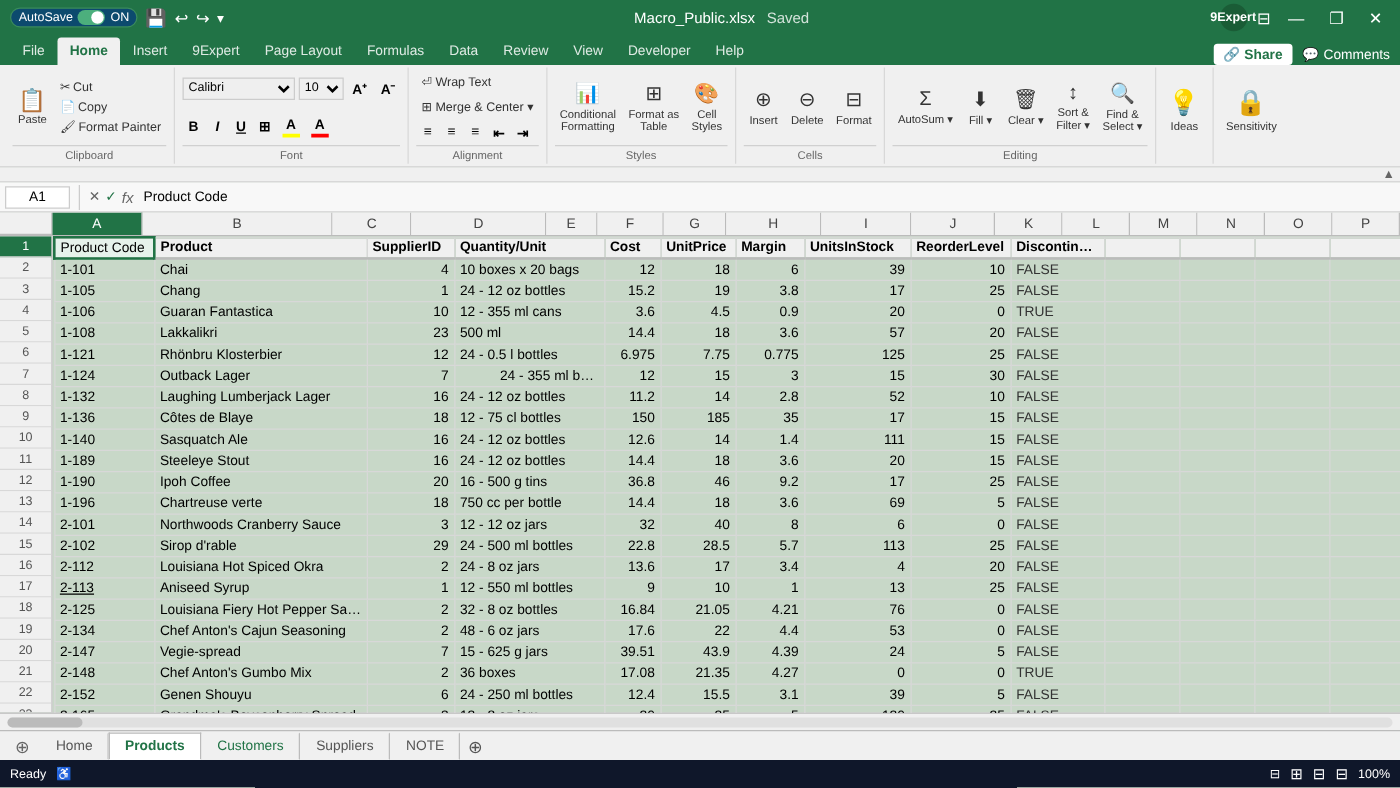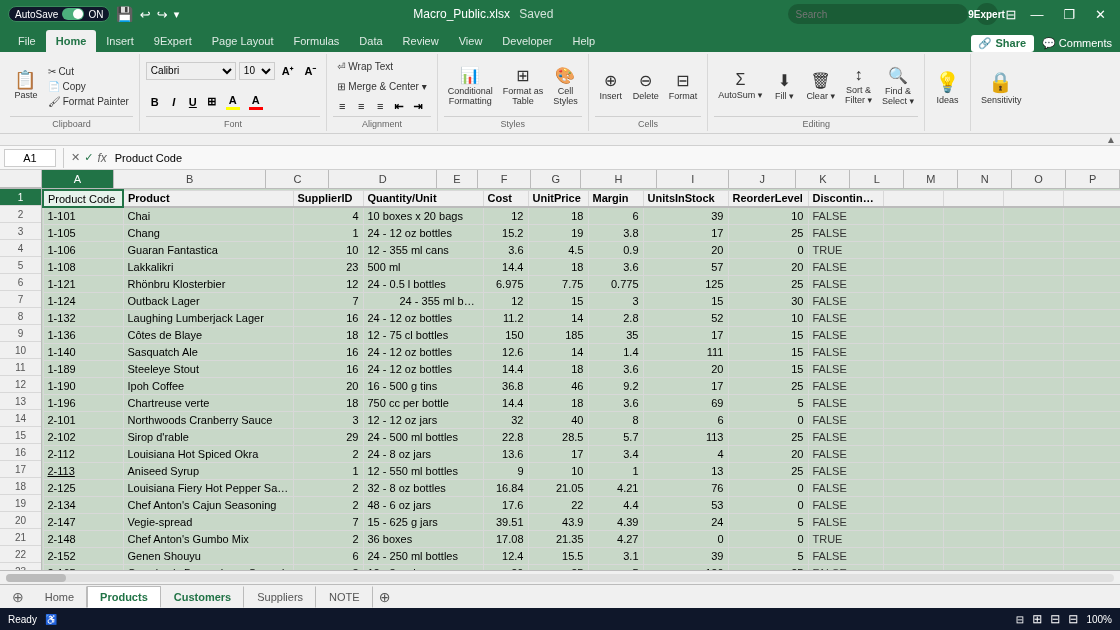--- a/index.html
+++ b/index.html
@@ -11,21 +11,21 @@
       background: #217346;
       display: flex;
       align-items: center;
       justify-content: space-between;
       padding: 0 8px;
       color: white;
     }
     #titlebar-left { display: flex; align-items: center; gap: 6px; font-size: 11px; }
     #titlebar-center { font-size: 12px; font-weight: 400; }
     #titlebar-right { display: flex; align-items: center; gap: 8px; }
-    .autosave-badge { background: #0f172a; border: 1px solid #3a8a5c; border-radius: 10px; padding: 1px 6px; font-size: 10px; display: flex; align-items: center; gap: 4px; }
+    .autosave-badge { background: #0c4a6e; border: 1px solid #3a8a5c; border-radius: 10px; padding: 1px 6px; font-size: 10px; display: flex; align-items: center; gap: 4px; }
     .autosave-toggle { background: #4caf7d; border-radius: 7px; width: 22px; height: 12px; display: inline-block; position: relative; }
     .autosave-toggle::after { content: ''; position: absolute; right: 1px; top: 1px; width: 10px; height: 10px; background: white; border-radius: 50%; }
     .win-btn { background: none; border: none; color: white; cursor: pointer; padding: 0 6px; font-size: 13px; }
     .user-badge { background: #1a5c36; border-radius: 50%; width: 22px; height: 22px; display: flex; align-items: center; justify-content: center; font-size: 10px; font-weight: bold; }
 
     
     #ribbon-tabs {
       background: #217346;
       display: flex;
       align-items: flex-end;
@@ -178,21 +178,21 @@
       font-size: 11px;
       border: 1px solid transparent;
       border-radius: 0;
       cursor: pointer;
       height: 22px;
       display: flex; align-items: center;
       border-right: 1px solid #bbb;
     }
     .sheet-tab.active { background: white; border: 1px solid #bbb; border-bottom: 1px solid white; color: #217346; font-weight: 600; }
     .sheet-tab:not(.active) { color: #555; }
-    .sheet-tab.customers { color: #217346; font-weight: bold; }
+    .sheet-tab.customers { color: #217346; }
     .add-sheet-btn { padding: 2px 8px; cursor: pointer; color: #666; font-size: 14px; background: none; border: none; }
 
     
     #status-bar {
       background: #0f172a;
       height: 22px;
       display: flex;
       align-items: center;
       justify-content: space-between;
       padding: 0 8px;
@@ -239,21 +239,20 @@
       <span style="font-size:14px;">💾</span>
       <span style="font-size:13px;">↩</span>
       <span style="font-size:13px;">↪</span>
       <span style="font-size:11px;">▾</span>
     </div>
     <div id="titlebar-center">
       <span>Macro_Public.xlsx</span>
       <span style="margin-left:6px; opacity:0.8;">Saved</span>
     </div>
     <div id="titlebar-right">
-      <input type="text" style="width: 180px; height: 20px; border-radius: 10px; border: none; padding: 0px 8px; font-size: 10px; background: rgb(26, 92, 54); color: white;" placeholder="Search">
       <span class="user-badge">9Expert</span>
       <span style="font-size:13px;">⊟</span>
       <button class="win-btn">—</button>
       <button class="win-btn">❐</button>
       <button class="win-btn close">✕</button>
     </div>
   </div>
 
   <div id="ribbon-tabs">
     <span class="ribbon-tab">File</span>

